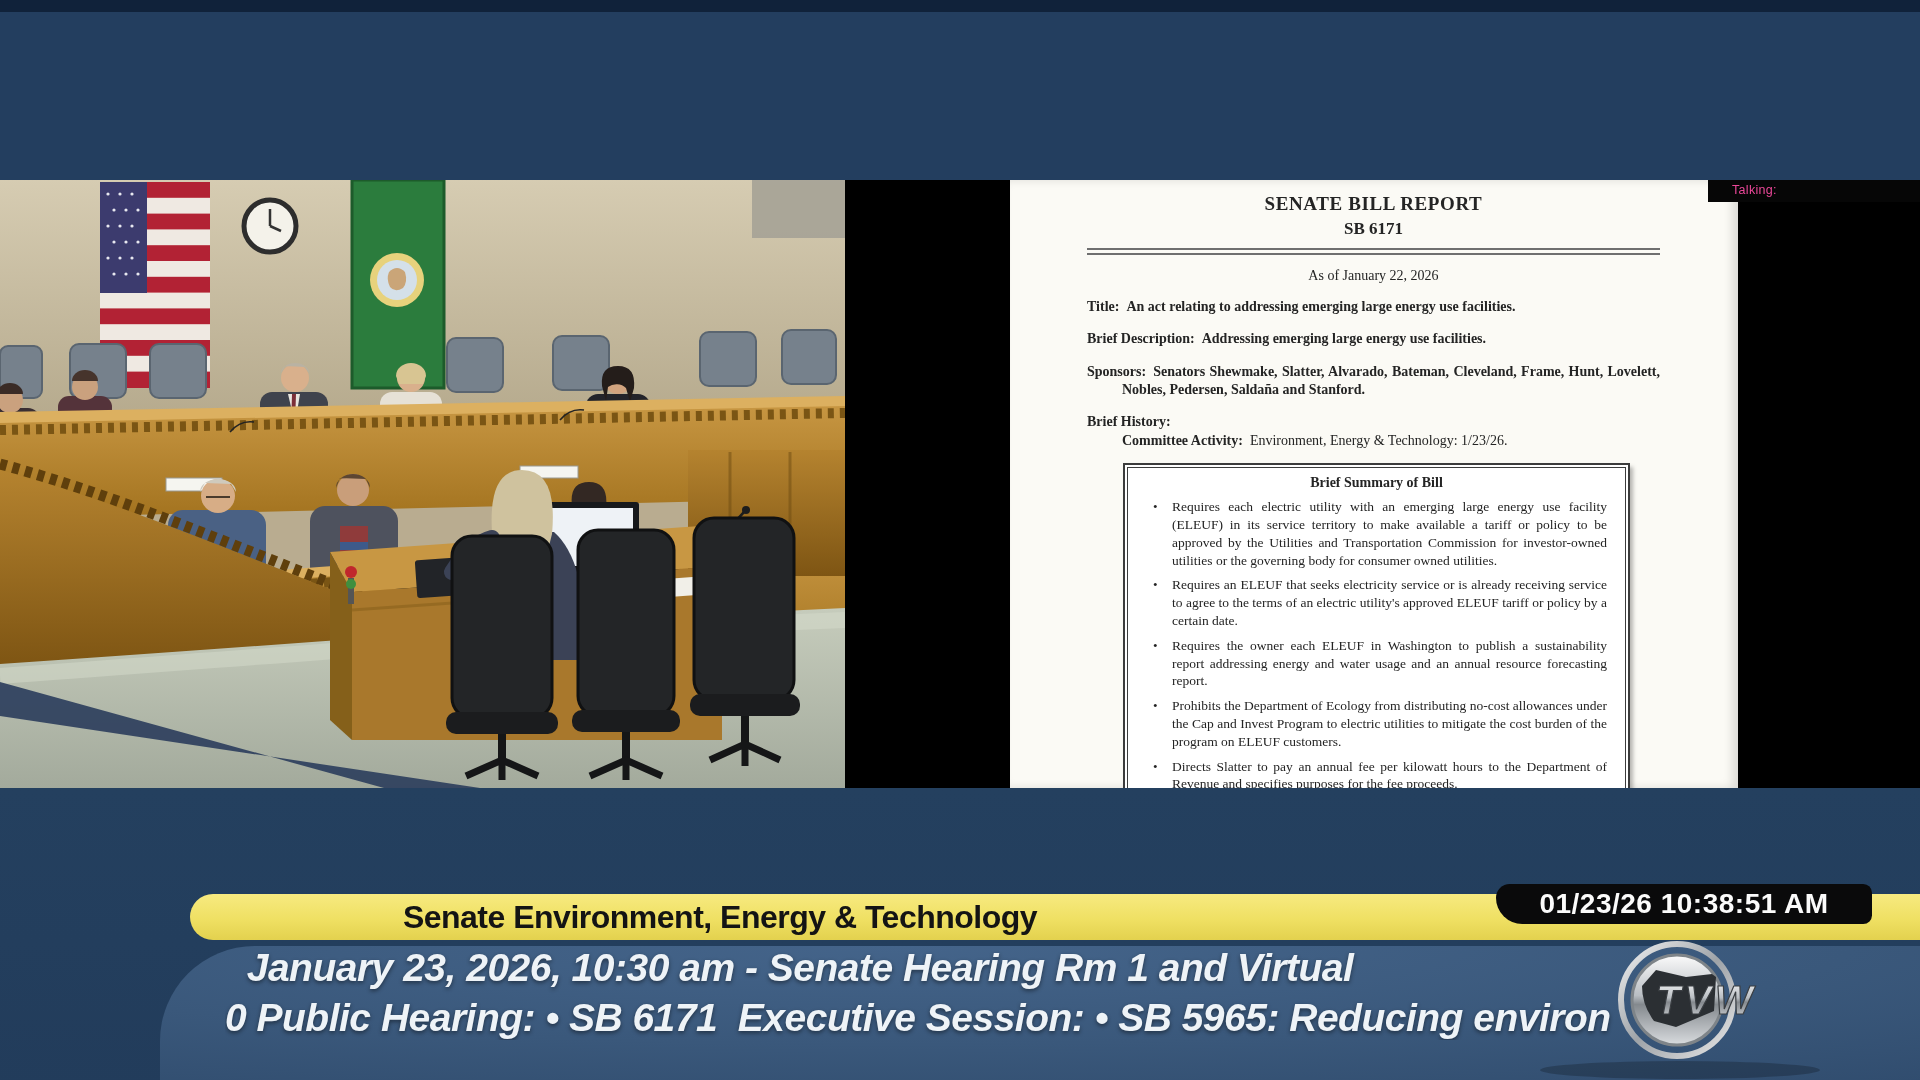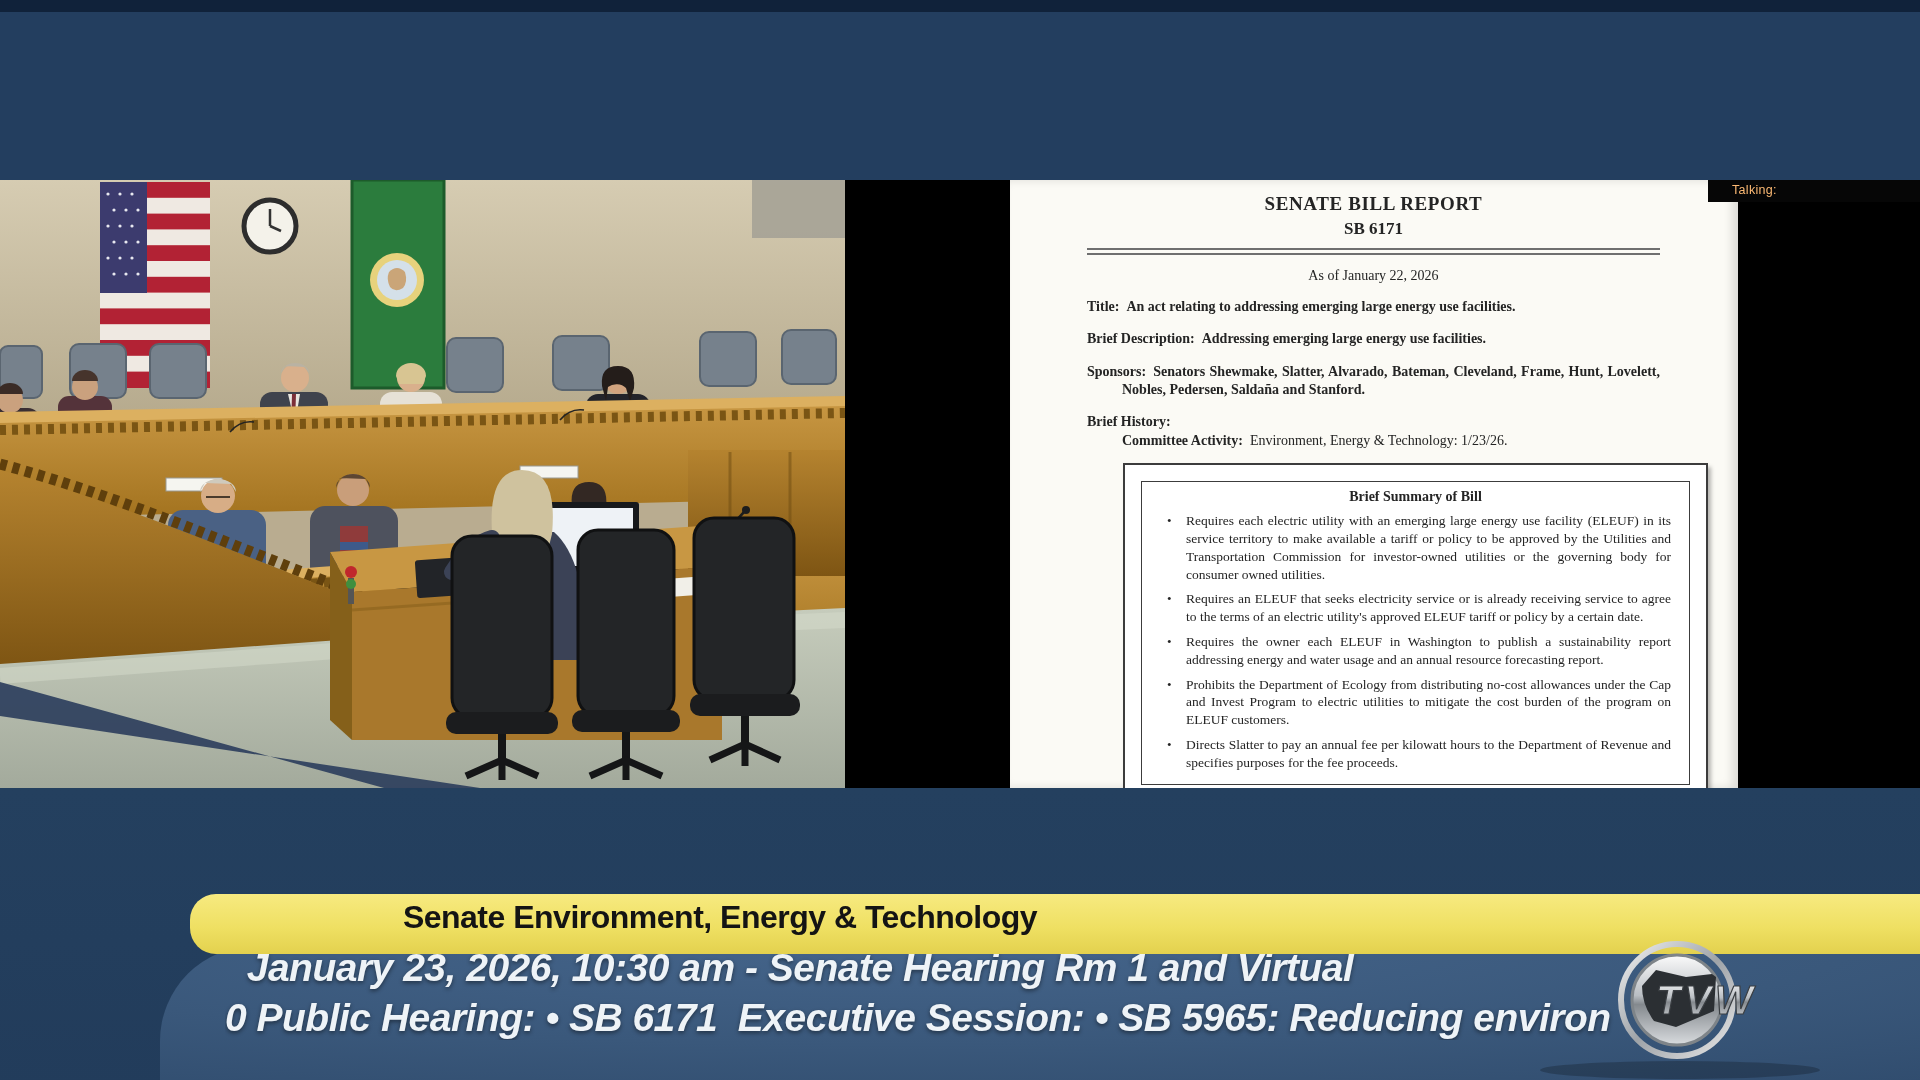--- a/index.html
+++ b/index.html
@@ -19,40 +19,40 @@
   .doc-h1{font-size:19px;font-weight:700;text-align:center;letter-spacing:.6px;line-height:1.25;}
   .doc-h2{font-size:17px;font-weight:700;text-align:center;margin-top:3px;}
   .doc-rule{margin-top:9px;height:3px;border-top:2px solid #6f6f6f;border-bottom:2px solid #6f6f6f;}
   .doc-asof{text-align:center;font-size:14px;margin-top:13px;}
   .doc-field{font-size:14px;line-height:1.32;margin-top:14px;text-align:justify;
              padding-left:35px;text-indent:-35px;font-weight:bold;}
   .doc-field b{margin-right:7px;}
   .doc-history{font-size:14px;margin-top:14px;font-weight:700;}
   .doc-history-item{font-size:14px;line-height:1.32;margin-top:2px;padding-left:35px;}
   .doc-history-item b{margin-right:7px;}
-  .sumbox{margin:13px 0 0 36px;width:585px;border:2px solid #3c3c3c;padding:16px;background:#fff;
+  .sumbox{margin:13px 0 0 36px;width:507px;border:2px solid #3c3c3c;padding:2px;background:#fff;
           box-shadow:3px 4px 4px rgba(0,0,0,.28);box-sizing:border-box;}
   .sumbox-inner{border:1px solid #3c3c3c;padding:7px 18px 12px;}
   .sumtitle{text-align:center;font-weight:700;font-size:14px;}
   .bullets{margin:7px 0 0;padding:0;list-style:none;}
   .bullets li{font-size:13.5px;line-height:1.32;text-align:justify;margin-top:7px;
               padding-left:26px;position:relative;}
   .bullets li::before{content:"\2022";position:absolute;left:7px;top:0;font-size:13px;}
 
   
   .talking-bar{position:absolute;left:863px;top:0;right:0;height:22px;background:#060606;}
   .talking-bar span{display:block;padding-left:24px;font-size:12.5px;line-height:21px;
-                    color:#fdba74;letter-spacing:.3px;}
+                    color:#ec4899;letter-spacing:.3px;}
 
   
   .lower-third{position:absolute;left:0;top:776px;width:1920px;height:304px;
                background:linear-gradient(180deg,#24405f 0%,#223c5b 100%);}
   .lt-panel{position:absolute;left:160px;top:158px;right:0;bottom:0;border-top-left-radius:95px;
             background:radial-gradient(120% 150% at 42% 0%,#44648a 0%,#3a587b 45%,#2b4667 100%);}
-  .banner-yellow{position:absolute;left:190px;top:106px;right:0;height:60px;
+  .banner-yellow{position:absolute;left:190px;top:106px;right:0;height:46px;
                  border-radius:26px 0 0 26px;
                  background:linear-gradient(180deg,#f7ea80 0%,#efe063 55%,#e3d14e 100%);}
   .banner-title-wrap{position:absolute;left:0;top:0;width:1060px;height:46px;text-align:center;}
   .banner-title-wrap span{font-size:32px;font-weight:700;line-height:46px;color:#141414;letter-spacing:-.5px;}
   .timestamp-pill{position:absolute;left:1496px;top:96px;width:376px;height:40px;background:#0a0a0b;
                   border-radius:22px 14px 14px 42px;text-align:center;}
   .timestamp-pill span{font-size:28px;font-weight:700;line-height:40px;color:#fbfbfb;letter-spacing:.5px;}
   .lt-line2{position:absolute;left:0;top:158px;width:1600px;text-align:center;font-style:italic;}
   .lt-line2 span{font-size:39px;font-weight:700;color:#eef3f7;letter-spacing:-.5px;
                  text-shadow:0 2px 4px rgba(0,0,0,.45);}
@@ -350,20 +350,23 @@
     <div class="lt-ticker">
       <span>0 Public Hearing: • SB 6171  Executive Session: • SB 5965: Reducing environ</span>
     </div>
 
     <div class="banner-yellow">
       <div class="banner-title-wrap">
         <span>Senate Environment, Energy &amp; Technology</span>
       </div>
     </div>
 
+    <div class="timestamp-pill">
+      <span>01/23/26 10:38:51 AM</span>
+    </div>
 
     <svg class="tvw-logo" viewBox="0 0 300 160">
       <defs>
         <linearGradient id="ringG" x1="0" y1="0" x2="1" y2="1">
           <stop offset="0" stop-color="#f2f2f2"></stop>
             <stop offset="0.5" stop-color="#9ea3a8"></stop>
             <stop offset="1" stop-color="#e8e8e8"></stop>
         </linearGradient>
         <linearGradient id="metalG" x1="0" y1="0" x2="0" y2="1">
           <stop offset="0" stop-color="#fbfbfb"></stop>

